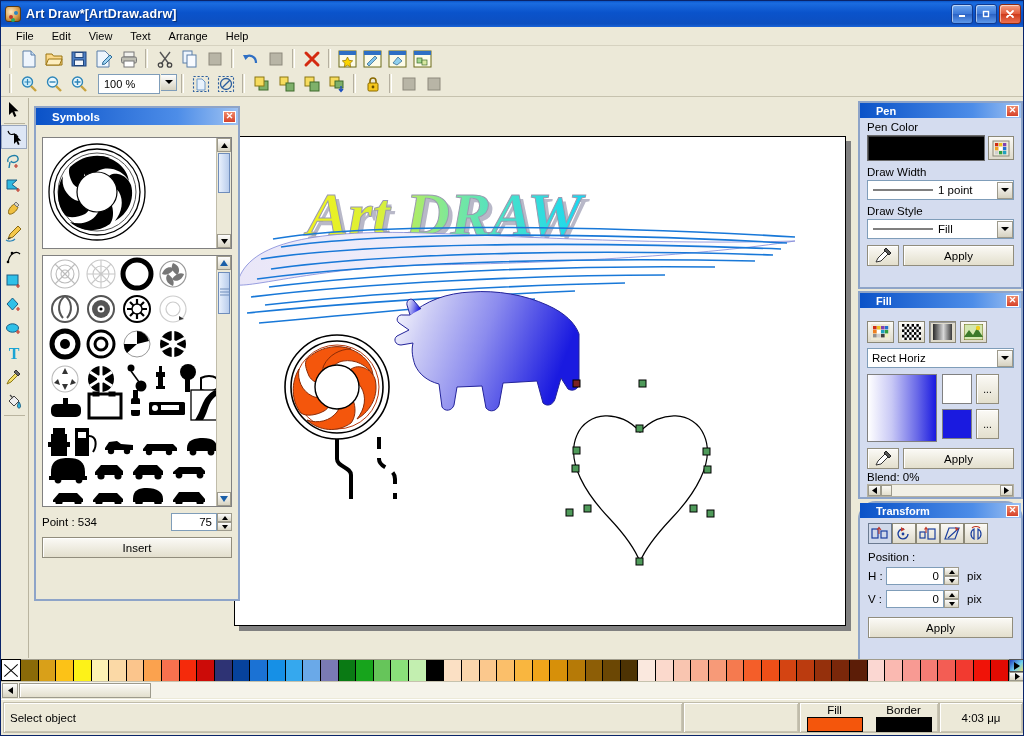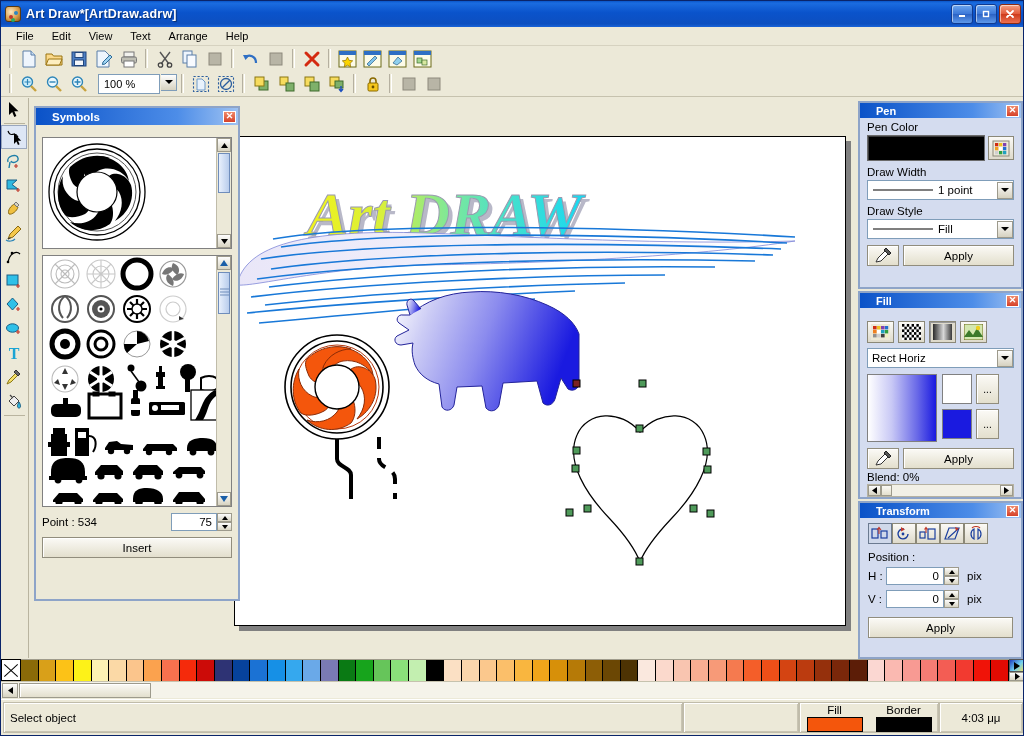--- a/index.html
+++ b/index.html
@@ -168,21 +168,21 @@
     font-size:11.5px; color:#000;
   }
   .field {
     background:#fff; border:1px solid #7f9db9; text-align:right;
     display:flex; align-items:center; justify-content:flex-end; padding-right:4px; font-size:11.5px;
   }
 
   
   #pen { left:857px; top:100px; width:165px; height:188px; }
   #fill { left:857px; top:290px; width:165px; height:208px; }
-  #transform { left:857px; top:500px; width:165px; height:158px; }
+  #transform { left:857px; top:500px; width:165px; height:181px;border-radius:18px; }
   .lbl { font-size:11.5px; color:#000; }
   .swatchbtn {
     width:26px; height:24px; border:1px solid #8b8878;
     background:linear-gradient(#fbfaf6,#dedacb);
     display:flex; align-items:center; justify-content:center;
   }
 
   
   .palstrip {
     position:absolute; left:0; top:658px; width:1024px; height:22px;

